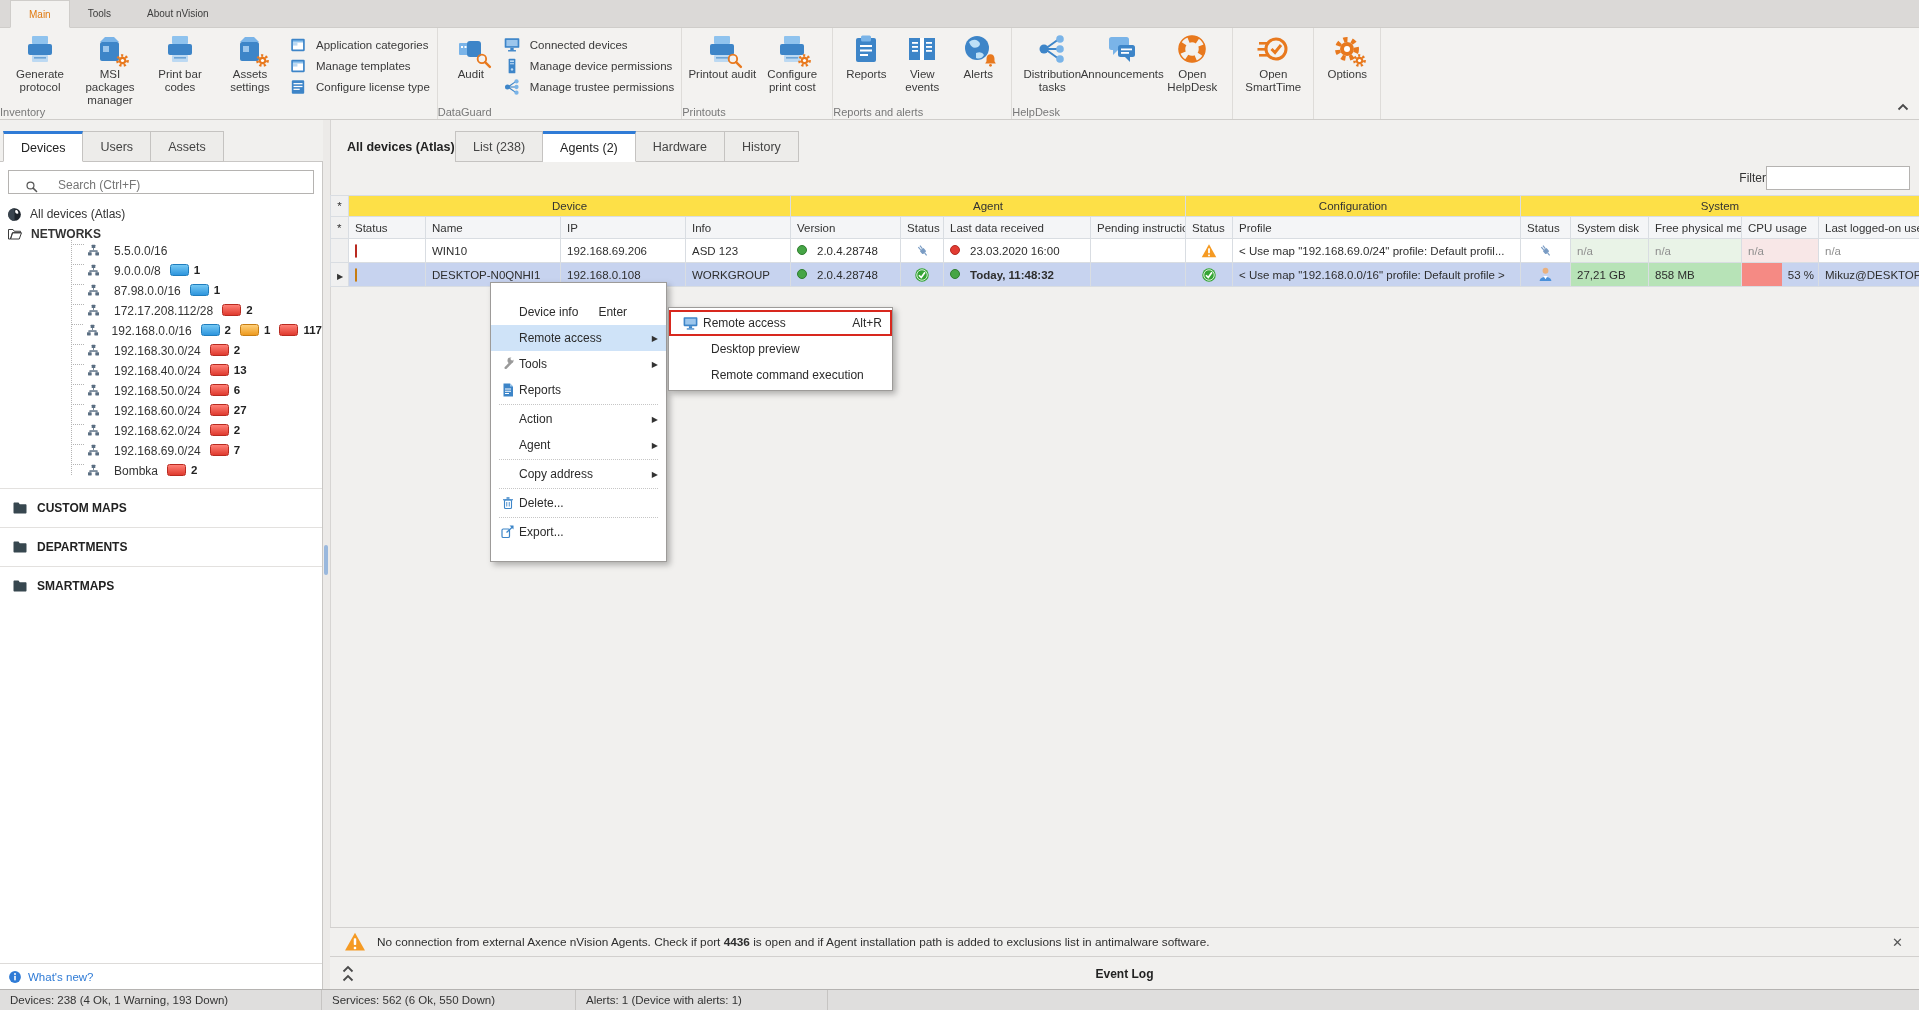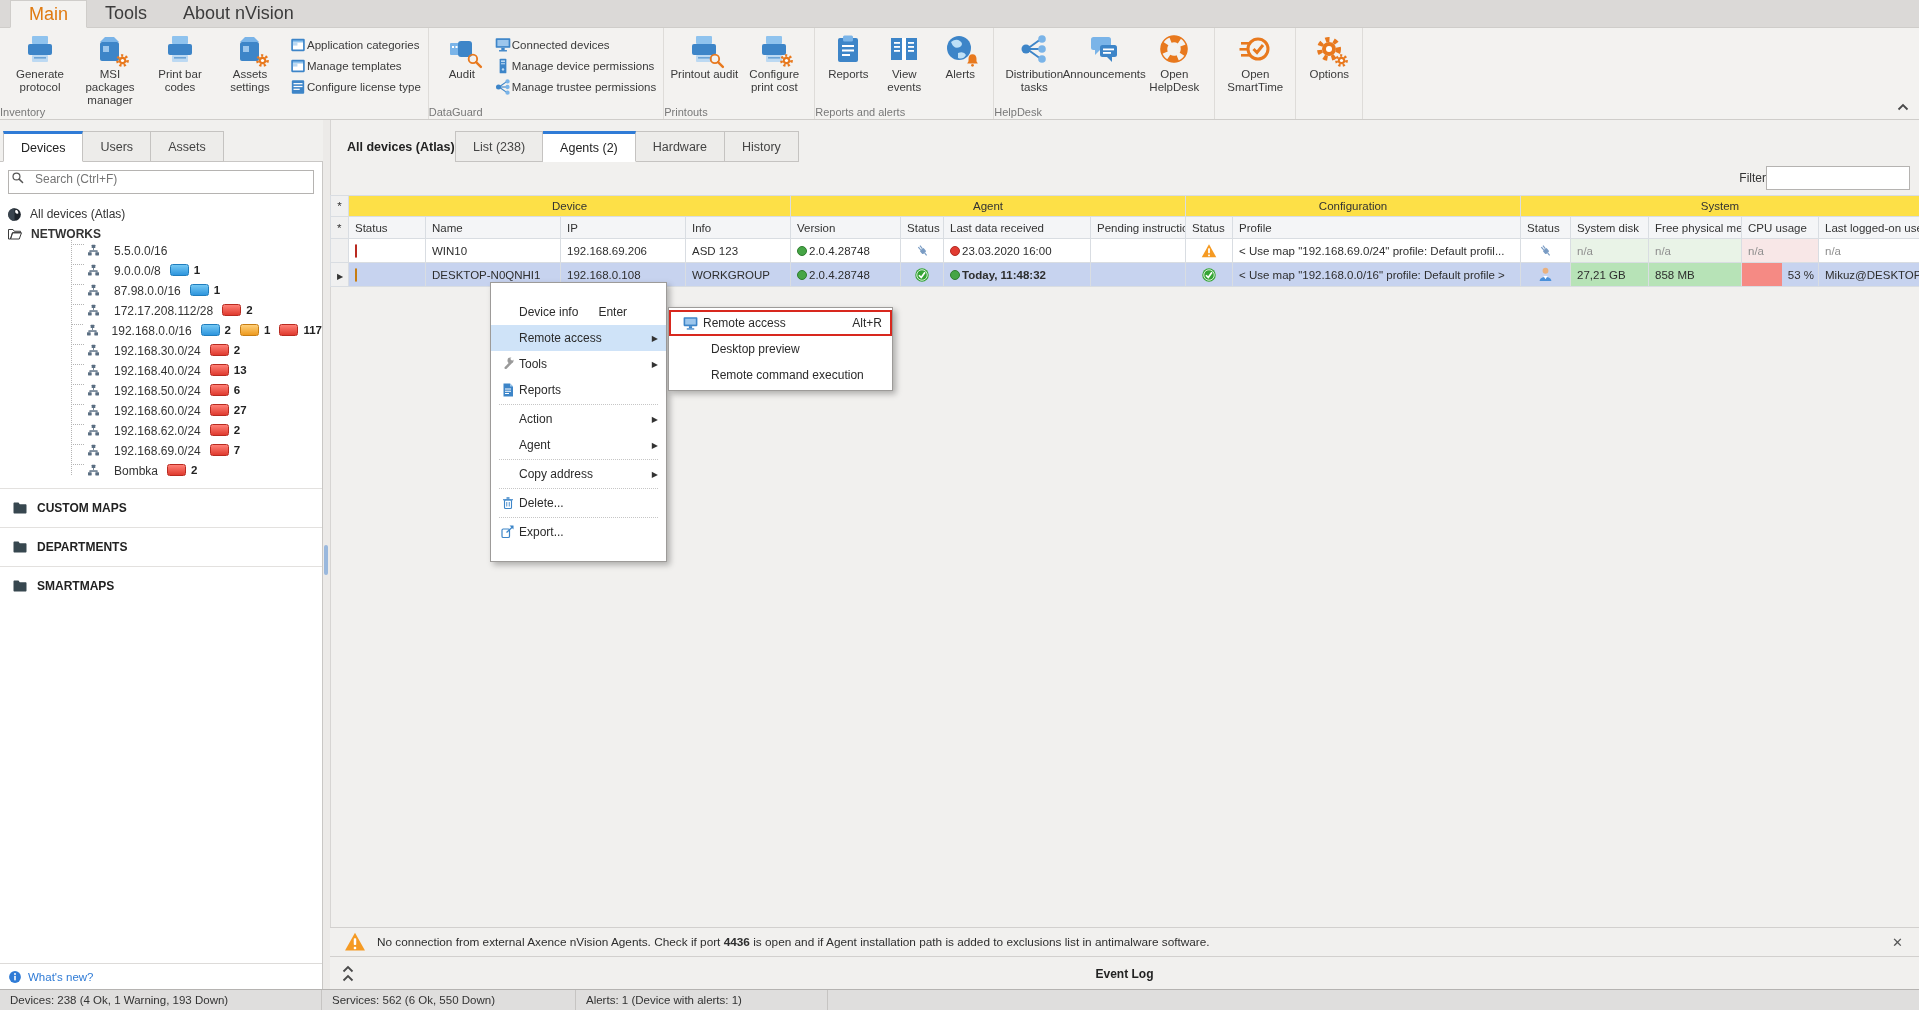--- a/index.html
+++ b/index.html
@@ -3,44 +3,44 @@
 <meta charset="utf-8">
 <style>
   html,body{margin:0;padding:0;}
   body{font-family:"Liberation Sans","DejaVu Sans",sans-serif;background:#f1f0ee;}
   #app{position:relative;width:1919px;height:1010px;overflow:hidden;background:#f1f0ee;}
   svg{display:block}
   .defs{position:absolute;width:0;height:0;overflow:hidden}
 
   
   .tabbar{position:absolute;top:0;left:0;right:0;height:27px;background:#dbd9d7;border-bottom:1px solid #cfcdca;display:flex;padding-left:10px}
-  .apptab{padding:0 18px;display:flex;align-items:center;font-size:18px;color:#3c3c3c;cursor:default}
+  .apptab{padding:0 18px;display:flex;align-items:center;font-size:10px;color:#3c3c3c;cursor:default}
   .apptab.active{background:#f3f2f0;color:#e07a10;border:1px solid #cfcdca;border-bottom:1px solid #f3f2f0;margin-bottom:-1px}
 
   
   .ribbon{position:absolute;top:28px;left:0;right:0;height:91px;background:#f3f2f0;border-bottom:1px solid #cfcdca;display:flex}
   .rgroup{position:relative;border-right:1px solid #dedcd9;padding:3px 5px 15px 5px;display:flex;align-items:flex-start}
   .rgroup-label{position:absolute;bottom:1px;left:0;right:0;text-align:left;font-size:11px;color:#787878}
   .rbig{width:70px;display:flex;flex-direction:column;align-items:center;gap:2px;margin-top:1px;font-size:11.5px;color:#3a3a3a;text-align:center;line-height:1.15;cursor:default}
   .rbig.narrow{width:56px}
   .ricon{position:relative;width:34px;height:34px;display:flex;align-items:center;justify-content:center}
   .i32{width:32px;height:32px}
   .i18{width:18px;height:18px}
   .ov{position:absolute;right:-4px;bottom:-3px;width:17px;height:17px}
   .rsmallcol{display:flex;flex-direction:column;gap:2px;margin:4px 2px 0 4px}
-  .rsmall{display:flex;align-items:center;gap:0;font-size:11.5px;color:#3a3a3a;height:19px;cursor:default}
+  .rsmall{display:flex;align-items:center;gap:9px;font-size:11.5px;color:#3a3a3a;height:19px;cursor:default}
   .ribbon-collapse{position:absolute;top:100px;right:8px;width:16px;height:14px;display:flex;align-items:center;justify-content:center}
 
   
   .lp-tabs{position:absolute;top:131px;left:3px;display:flex;height:31px;z-index:3}
   .ptab{padding:0 17px;display:flex;align-items:center;font-size:12.5px;color:#444;background:#edecea;border:1px solid #c5c3c1;border-left:none;cursor:default}
   .ptab:first-child{border-left:1px solid #c5c3c1}
   .ptab.active{background:#fff;border-top:3px solid #2f7bd6;color:#222;border-bottom:1px solid #fff}
   .lpanel{position:absolute;left:0;top:161px;width:322px;bottom:20px;background:#fff;border-top:1px solid #c9c7c5;border-right:1px solid #c9c7c5}
-  .searchbox{margin:8px 8px 4px 8px;height:22px;border:1px solid #b5b3b1;background:#fff;display:flex;align-items:flex-start;padding:0 2px;gap:9px}
+  .searchbox{margin:8px 8px 4px 8px;height:22px;border:1px solid #b5b3b1;background:#fff;display:flex;align-items:flex-end;padding:0 16px;gap:18px}
   .searchbox input{border:none;outline:none;flex:1;font-size:12px;font-family:inherit;color:#333;background:transparent}
   .tree{margin-top:10px;font-size:12px;color:#333}
   .trow{height:20px;display:flex;align-items:center;gap:8px;padding-left:7px;cursor:default}
   .trow .lbl{white-space:nowrap}
   .netwrap{position:relative}
   .netwrap:before{content:"";position:absolute;left:71px;top:-4px;bottom:9px;border-left:1px dotted #b4b4b4}
   .nrow{height:20px;display:flex;align-items:flex-start;padding-left:71px;cursor:default;position:relative}
   .nrow .tick{width:13px;border-top:1px dotted #b4b4b4;margin-right:3px}
   .nrow .lbl{margin-left:14px;white-space:nowrap}
   .bold{font-weight:bold}
@@ -69,21 +69,21 @@
   
   .gridwrap{position:absolute;left:330px;top:195px;right:0}
   table.grid{border-collapse:collapse;table-layout:fixed;width:1589px;font-size:11.5px;color:#2e2e2e}
   table.grid th,table.grid td{border:1px solid #d9dde2;padding:0 6px;overflow:hidden;white-space:nowrap;font-weight:normal;text-align:left}
   tr.tg th{height:20px;background:#fde047;text-align:center;color:#333}
   tr.th th{height:21px;background:#f4f5f7;color:#333}
   tr.dr td{height:23px;background:#fff}
   tr.dr.sel td{background:#c7d3ef}
   td.ind,th.ind{background:#f0f0f0 !important;text-align:center;padding:0;color:#777}
   th.gsys{text-align:center;padding-left:220px}
-  .cellflex{display:flex;align-items:center;gap:2px}
+  .cellflex{display:flex;align-items:flex-start;gap:10px}
   .dot{width:8px;height:8px;border-radius:50%;flex:none}
   .dot.green{background:#46a546;border:1px solid #2f7d2f}
   .dot.red{background:#e23b32;border:1px solid #b22922}
   .dev-ico{width:20px;height:11px;border-radius:3px;margin:0 auto}
   .dev-ico.red{background:linear-gradient(#ff8076,#df3a2e);border:1px solid #b92a20}
   .dev-ico.orange{background:linear-gradient(#ffd07a,#ed9a1f);border:1px solid #c77d12}
   .num{text-align:right}
   .grey{color:#8f8f8f}
   td.g1{background:#e9f3e7 !important}
   td.p1{background:#f8e7e7 !important}

